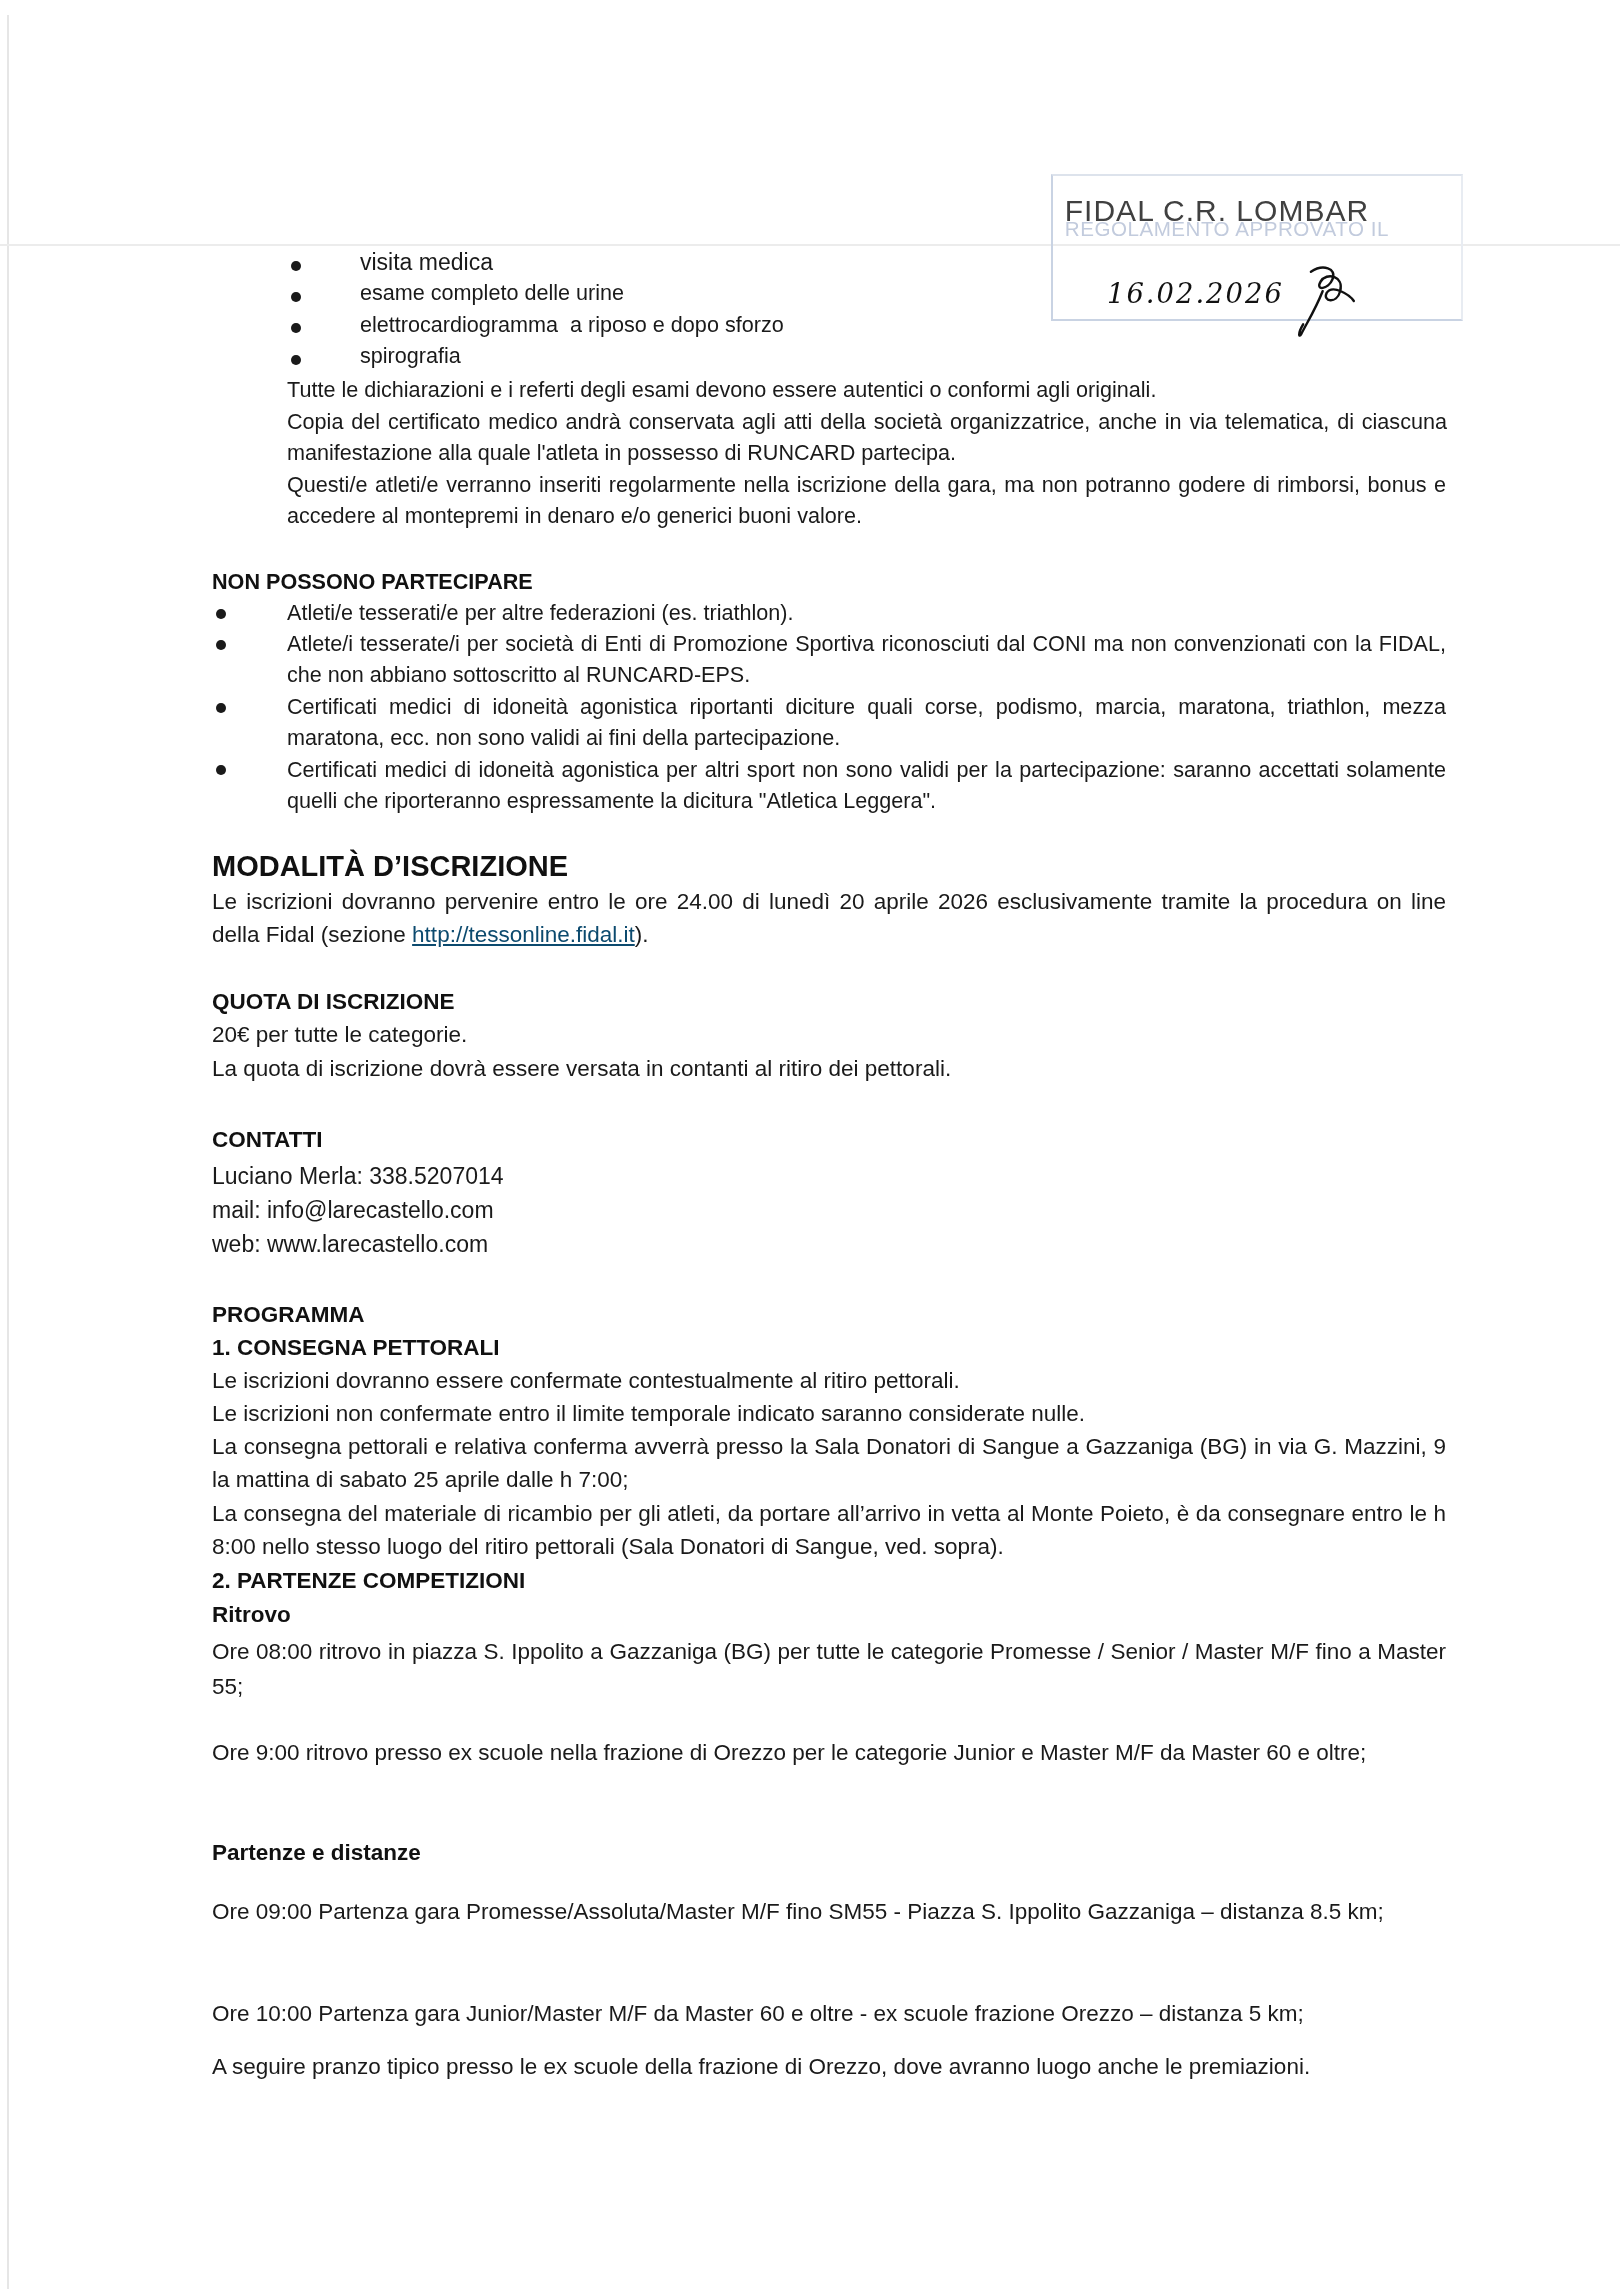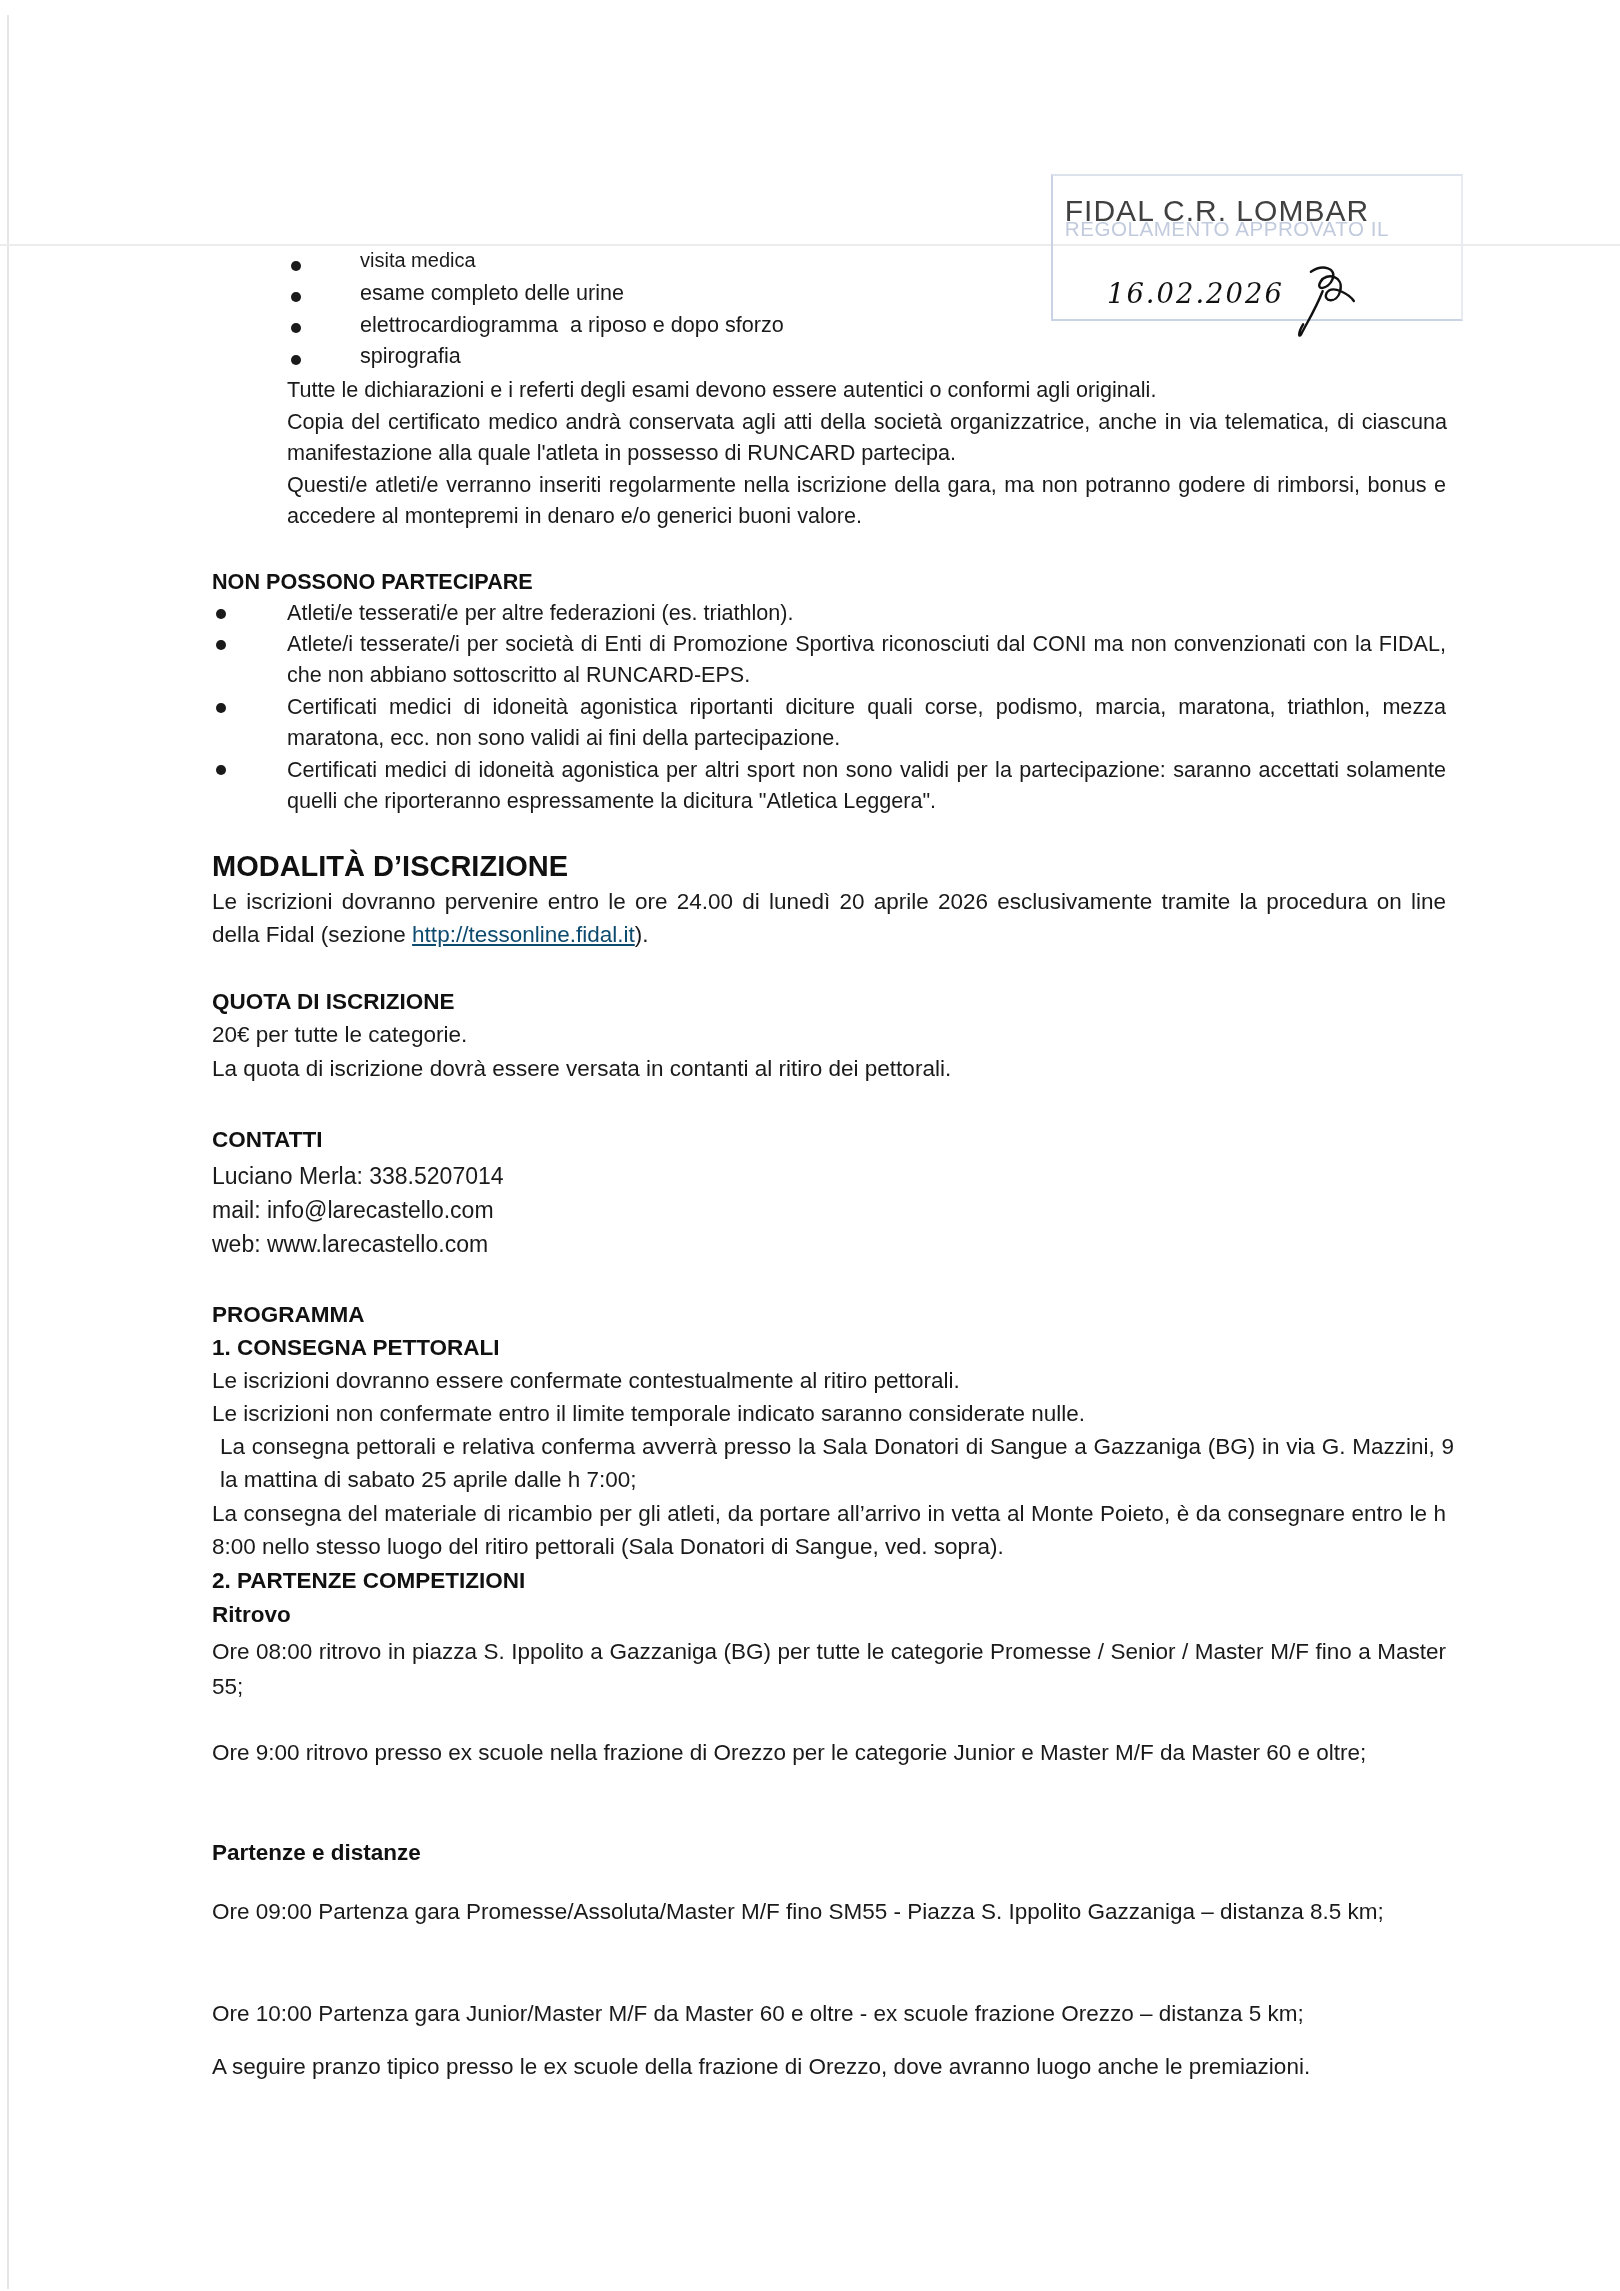--- a/index.html
+++ b/index.html
@@ -33,21 +33,21 @@
   <div class="stamp-l1">FIDAL C.R. LOMBAR</div>
   <div class="stamp-l2">REGOLAMENTO APPROVATO IL</div>
   <div class="stamp-date">16.02.2026</div>
   <svg class="stamp-sign" viewBox="0 0 70 80">
     <path d="M18 10 C30 2, 45 6, 40 18 C36 28, 22 30, 28 20 C34 10, 52 14, 48 30 C44 44, 30 40, 34 32 C40 22, 58 34, 62 40 M30 30 C22 50, 14 62, 8 74 C6 78, 4 74, 10 64" fill="none" stroke="#111" stroke-width="2.5" stroke-linecap="round"></path>
   </svg>
 </div>
 
 <div>
   <div class="bullet" style="left:291px; top:261px;"></div>
-  <div class="bullet-text" style="left:360px; top:249px; font-size:20px;">visita medica</div>
+  <div class="bullet-text" style="left:360px; top:249px; font-size:23px;">visita medica</div>
   <div class="bullet" style="left:291px; top:292px;"></div>
   <div class="bullet-text" style="left:360px; top:280px; font-size:21.6px;">esame completo delle urine</div>
   <div class="bullet" style="left:291px; top:323px;"></div>
   <div class="bullet-text" style="left:360px; top:312px; font-size:21.6px; white-space:pre;">elettrocardiogramma  a riposo e dopo sforzo</div>
   <div class="bullet" style="left:291px; top:355px;"></div>
   <div class="bullet-text" style="left:360px; top:343px; font-size:21.6px;">spirografia</div>
 </div>
 
 <div class="txt" style="top:374px; width:1159px;">Tutte le dichiarazioni  e i referti degli esami devono essere autentici o conformi agli originali.</div>
 <div class="txt" style="top:406px; width:1160px;">Copia del certificato medico andrà conservata agli atti della società organizzatrice, anche in via telematica, di ciascuna manifestazione alla quale l'atleta in possesso di RUNCARD partecipa.</div>
@@ -74,21 +74,21 @@
 
 <div class="h" style="top:1124px; font-size:22.5px;">CONTATTI</div>
 <div class="para left" style="top:1159px; font-size:23px; line-height:34px;">Luciano Merla: 338.5207014</div>
 <div class="para left" style="top:1193px; font-size:23px; line-height:34px;">mail: info@larecastello.com</div>
 <div class="para left" style="top:1227px; font-size:23px; line-height:34px;">web: www.larecastello.com</div>
 
 <div class="h" style="top:1299px; font-size:22.5px;text-align:right;">PROGRAMMA</div>
 <div class="h" style="top:1332px; font-size:22.5px;">1. CONSEGNA PETTORALI</div>
 <div class="para left" style="top:1365px; font-size:22.5px; line-height:32px;">Le iscrizioni dovranno essere confermate contestualmente al ritiro pettorali.</div>
 <div class="para left" style="top:1398px; font-size:22.5px; line-height:32px;">Le iscrizioni non confermate entro il limite temporale indicato saranno considerate nulle.</div>
-<div class="para" style="top:1430px; font-size:22.5px; line-height:33px;margin-left:8px;">La consegna pettorali e relativa conferma avverrà presso la Sala Donatori di Sangue a Gazzaniga (BG) in via G. Mazzini, 9 la mattina di sabato 25 aprile dalle h 7:00;</div>
+<div class="para" style="top:1430px; font-size:22.5px; line-height:33px;">La consegna pettorali e relativa conferma avverrà presso la Sala Donatori di Sangue a Gazzaniga (BG) in via G. Mazzini, 9 la mattina di sabato 25 aprile dalle h 7:00;</div>
 <div class="para" style="top:1497px; font-size:22.5px; line-height:33px;">La consegna del materiale di ricambio per gli atleti, da portare all’arrivo in vetta al Monte Poieto, è da consegnare entro le h 8:00 nello stesso luogo del ritiro pettorali (Sala Donatori di Sangue, ved. sopra).</div>
 
 <div class="h" style="top:1565px; font-size:22.5px;">2. PARTENZE COMPETIZIONI</div>
 <div class="h" style="top:1599px; font-size:22.5px;">Ritrovo</div>
 <div class="para" style="top:1634px; font-size:22.5px; line-height:35px;">Ore 08:00 ritrovo in piazza S. Ippolito a Gazzaniga (BG) per tutte le categorie Promesse / Senior / Master M/F fino a Master 55;</div>
 <div class="para" style="top:1735px; font-size:22.5px; line-height:35px;">Ore 9:00 ritrovo presso ex scuole nella frazione di Orezzo per le categorie Junior e Master M/F da Master 60 e oltre;</div>
 
 <div class="h" style="top:1837px; font-size:22.5px;">Partenze e distanze</div>
 <div class="para" style="top:1894px; font-size:22.5px; line-height:35px;">Ore 09:00 Partenza gara Promesse/Assoluta/Master M/F fino SM55 - Piazza S. Ippolito Gazzaniga – distanza 8.5 km;</div>
 <div class="para" style="top:1996px; font-size:22.5px; line-height:35px;">Ore 10:00 Partenza gara Junior/Master M/F da Master 60 e oltre - ex scuole frazione Orezzo – distanza 5 km;</div>

